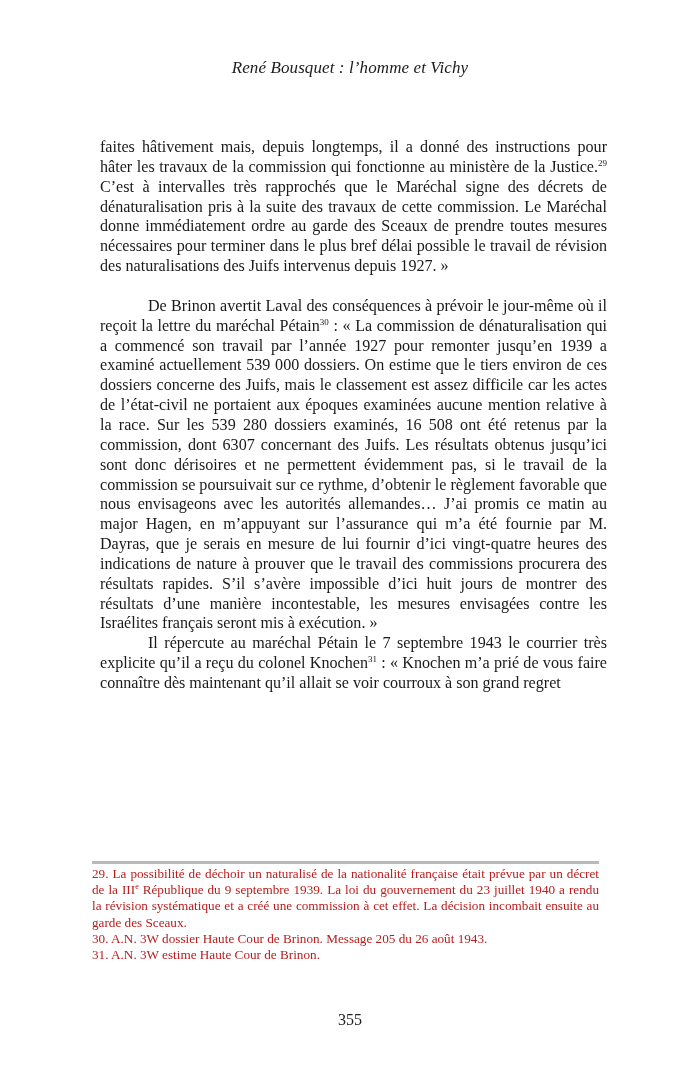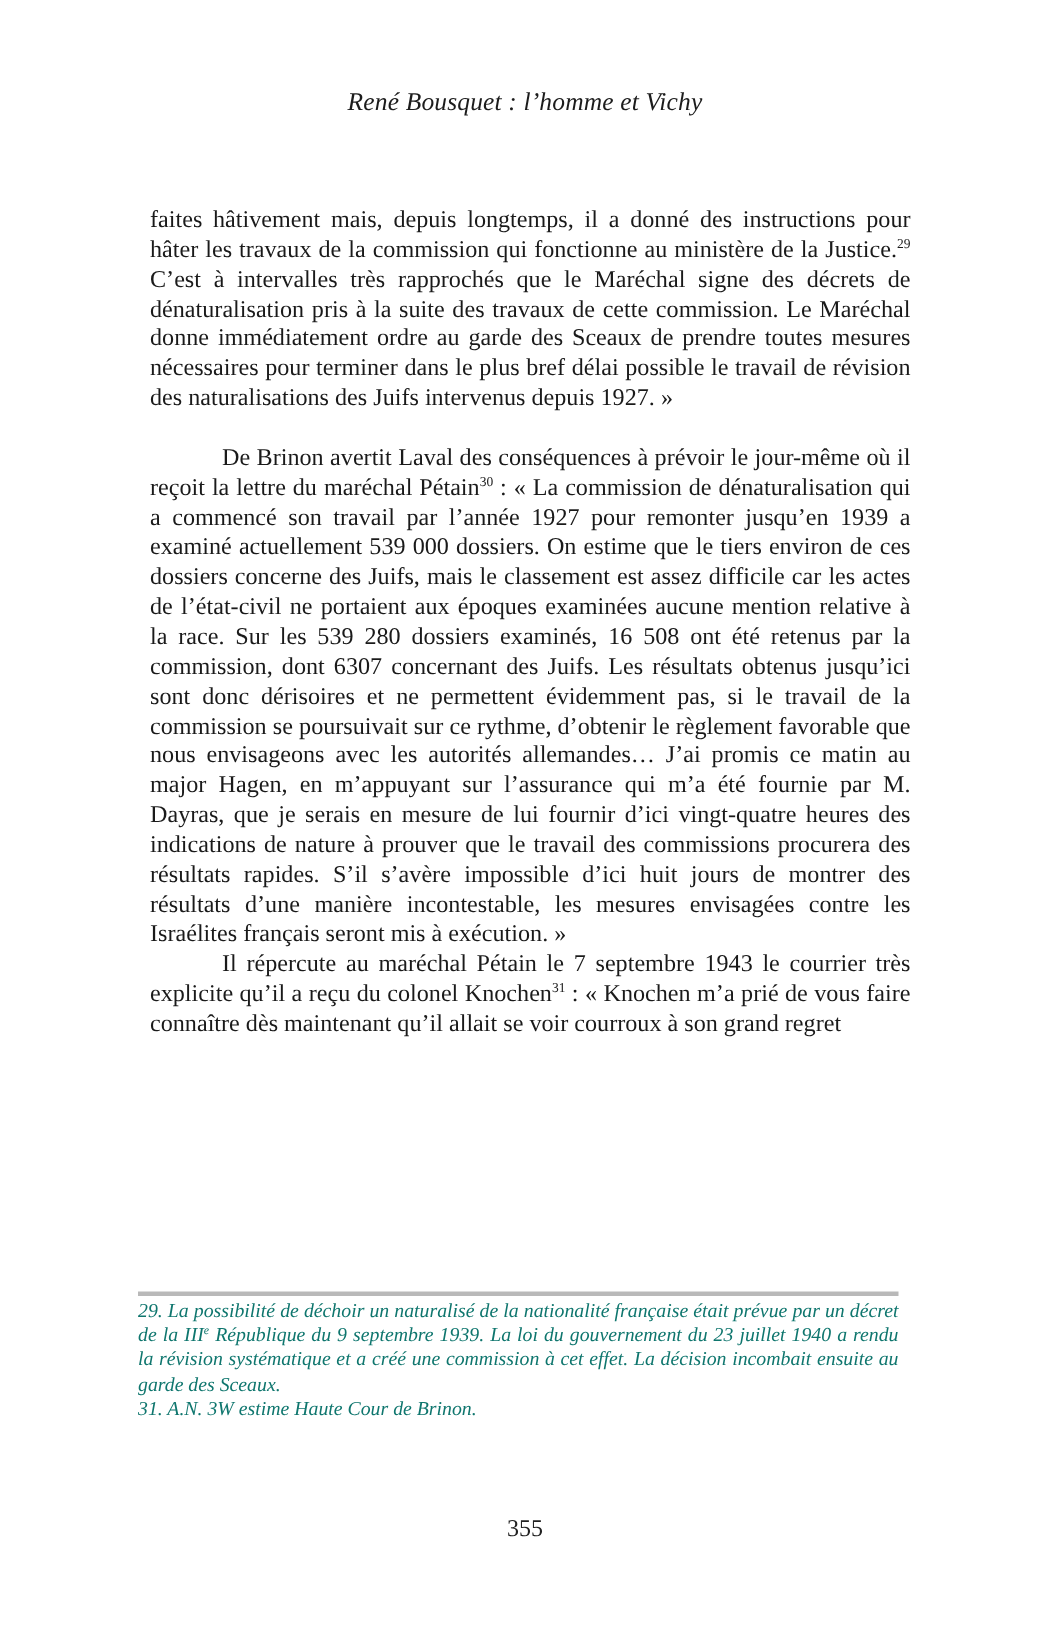--- a/index.html
+++ b/index.html
@@ -56,25 +56,24 @@
       top: 861px;
       width: 507px;
       height: 3px;
       background: #b9b9b9;
     }
     .footnotes {
       position: absolute;
       left: 92px;
       top: 866px;
       width: 507px;
-      font-style: italic;
       font-size: 13.2px;
       line-height: 16.2px;
       text-align: justify;
-      color: #0f766e;
+      color: #b91c1c;
     }
     .footnotes p {
       margin: 0;
     }
     .page-number {
       position: absolute;
       top: 1011px;
       left: 0;
       width: 700px;
       text-align: center;
@@ -90,16 +89,17 @@
 <div class="text-block">
   <p><span>faites hâtivement mais, depuis longtemps, il a donné des instructions pour hâter les travaux de la commission qui fonctionne au ministère de la Justice.</span><sup>29</sup><span> C’est à intervalles très rapprochés que le Maréchal signe des décrets de dénaturalisation pris à la suite des travaux de cette commission. Le Maréchal donne immédiatement ordre au garde des Sceaux de prendre toutes mesures nécessaires pour terminer dans le plus bref délai possible le travail de révision des naturalisations des Juifs intervenus depuis 1927. »</span></p>
   <p class="indent gap"><span>De Brinon avertit Laval des conséquences à prévoir le jour-même où il reçoit la lettre du maréchal Pétain</span><sup>30</sup><span> : « La commission de dénaturalisation qui a commencé son travail par l’année 1927 pour remonter jusqu’en 1939 a examiné actuellement 539 000 dossiers. On estime que le tiers environ de ces dossiers concerne des Juifs, mais le classement est assez difficile car les actes de l’état-civil ne portaient aux époques examinées aucune mention relative à la race. Sur les 539 280 dossiers examinés, 16 508 ont été retenus par la commission, dont 6307 concernant des Juifs. Les résultats obtenus jusqu’ici sont donc dérisoires et ne permettent évidemment pas, si le travail de la commission se poursuivait sur ce rythme, d’obtenir le règlement favorable que nous envisageons avec les autorités allemandes… J’ai promis ce matin au major Hagen, en m’appuyant sur l’assurance qui m’a été fournie par M. Dayras, que je serais en mesure de lui fournir d’ici vingt-quatre heures des indications de nature à prouver que le travail des commissions procurera des résultats rapides. S’il s’avère impossible d’ici huit jours de montrer des résultats d’une manière incontestable, les mesures envisagées contre les Israélites français seront mis à exécution. »</span></p>
   <p class="indent"><span>Il répercute au maréchal Pétain le 7 septembre 1943 le courrier très explicite qu’il a reçu du colonel Knochen</span><sup>31</sup><span> : « Knochen m’a prié de vous faire connaître dès maintenant qu’il allait se voir courroux à son grand regret</span></p>
 </div>
 
 <div class="rule"></div>
 
 <div class="footnotes">
   <p><span>29.</span><span> La possibilité de déchoir un naturalisé de la nationalité française était prévue par un décret de la III</span><sup style="font-size:8px;vertical-align:5px;">e</sup><span> République du 9 septembre 1939. La loi du gouvernement du 23 juillet 1940 a rendu la révision systématique et a créé une commission à cet effet. La décision incombait ensuite au garde des Sceaux.</span></p>
+  <p><span>30.</span><span> A.N. 3W dossier Haute Cour de Brinon. Message 205 du 26 août 1943.</span></p>
   <p><span>31.</span><span> A.N. 3W estime Haute Cour de Brinon.</span></p>
 </div>
 
 <div class="page-number">355</div>
 
 </body></html>

